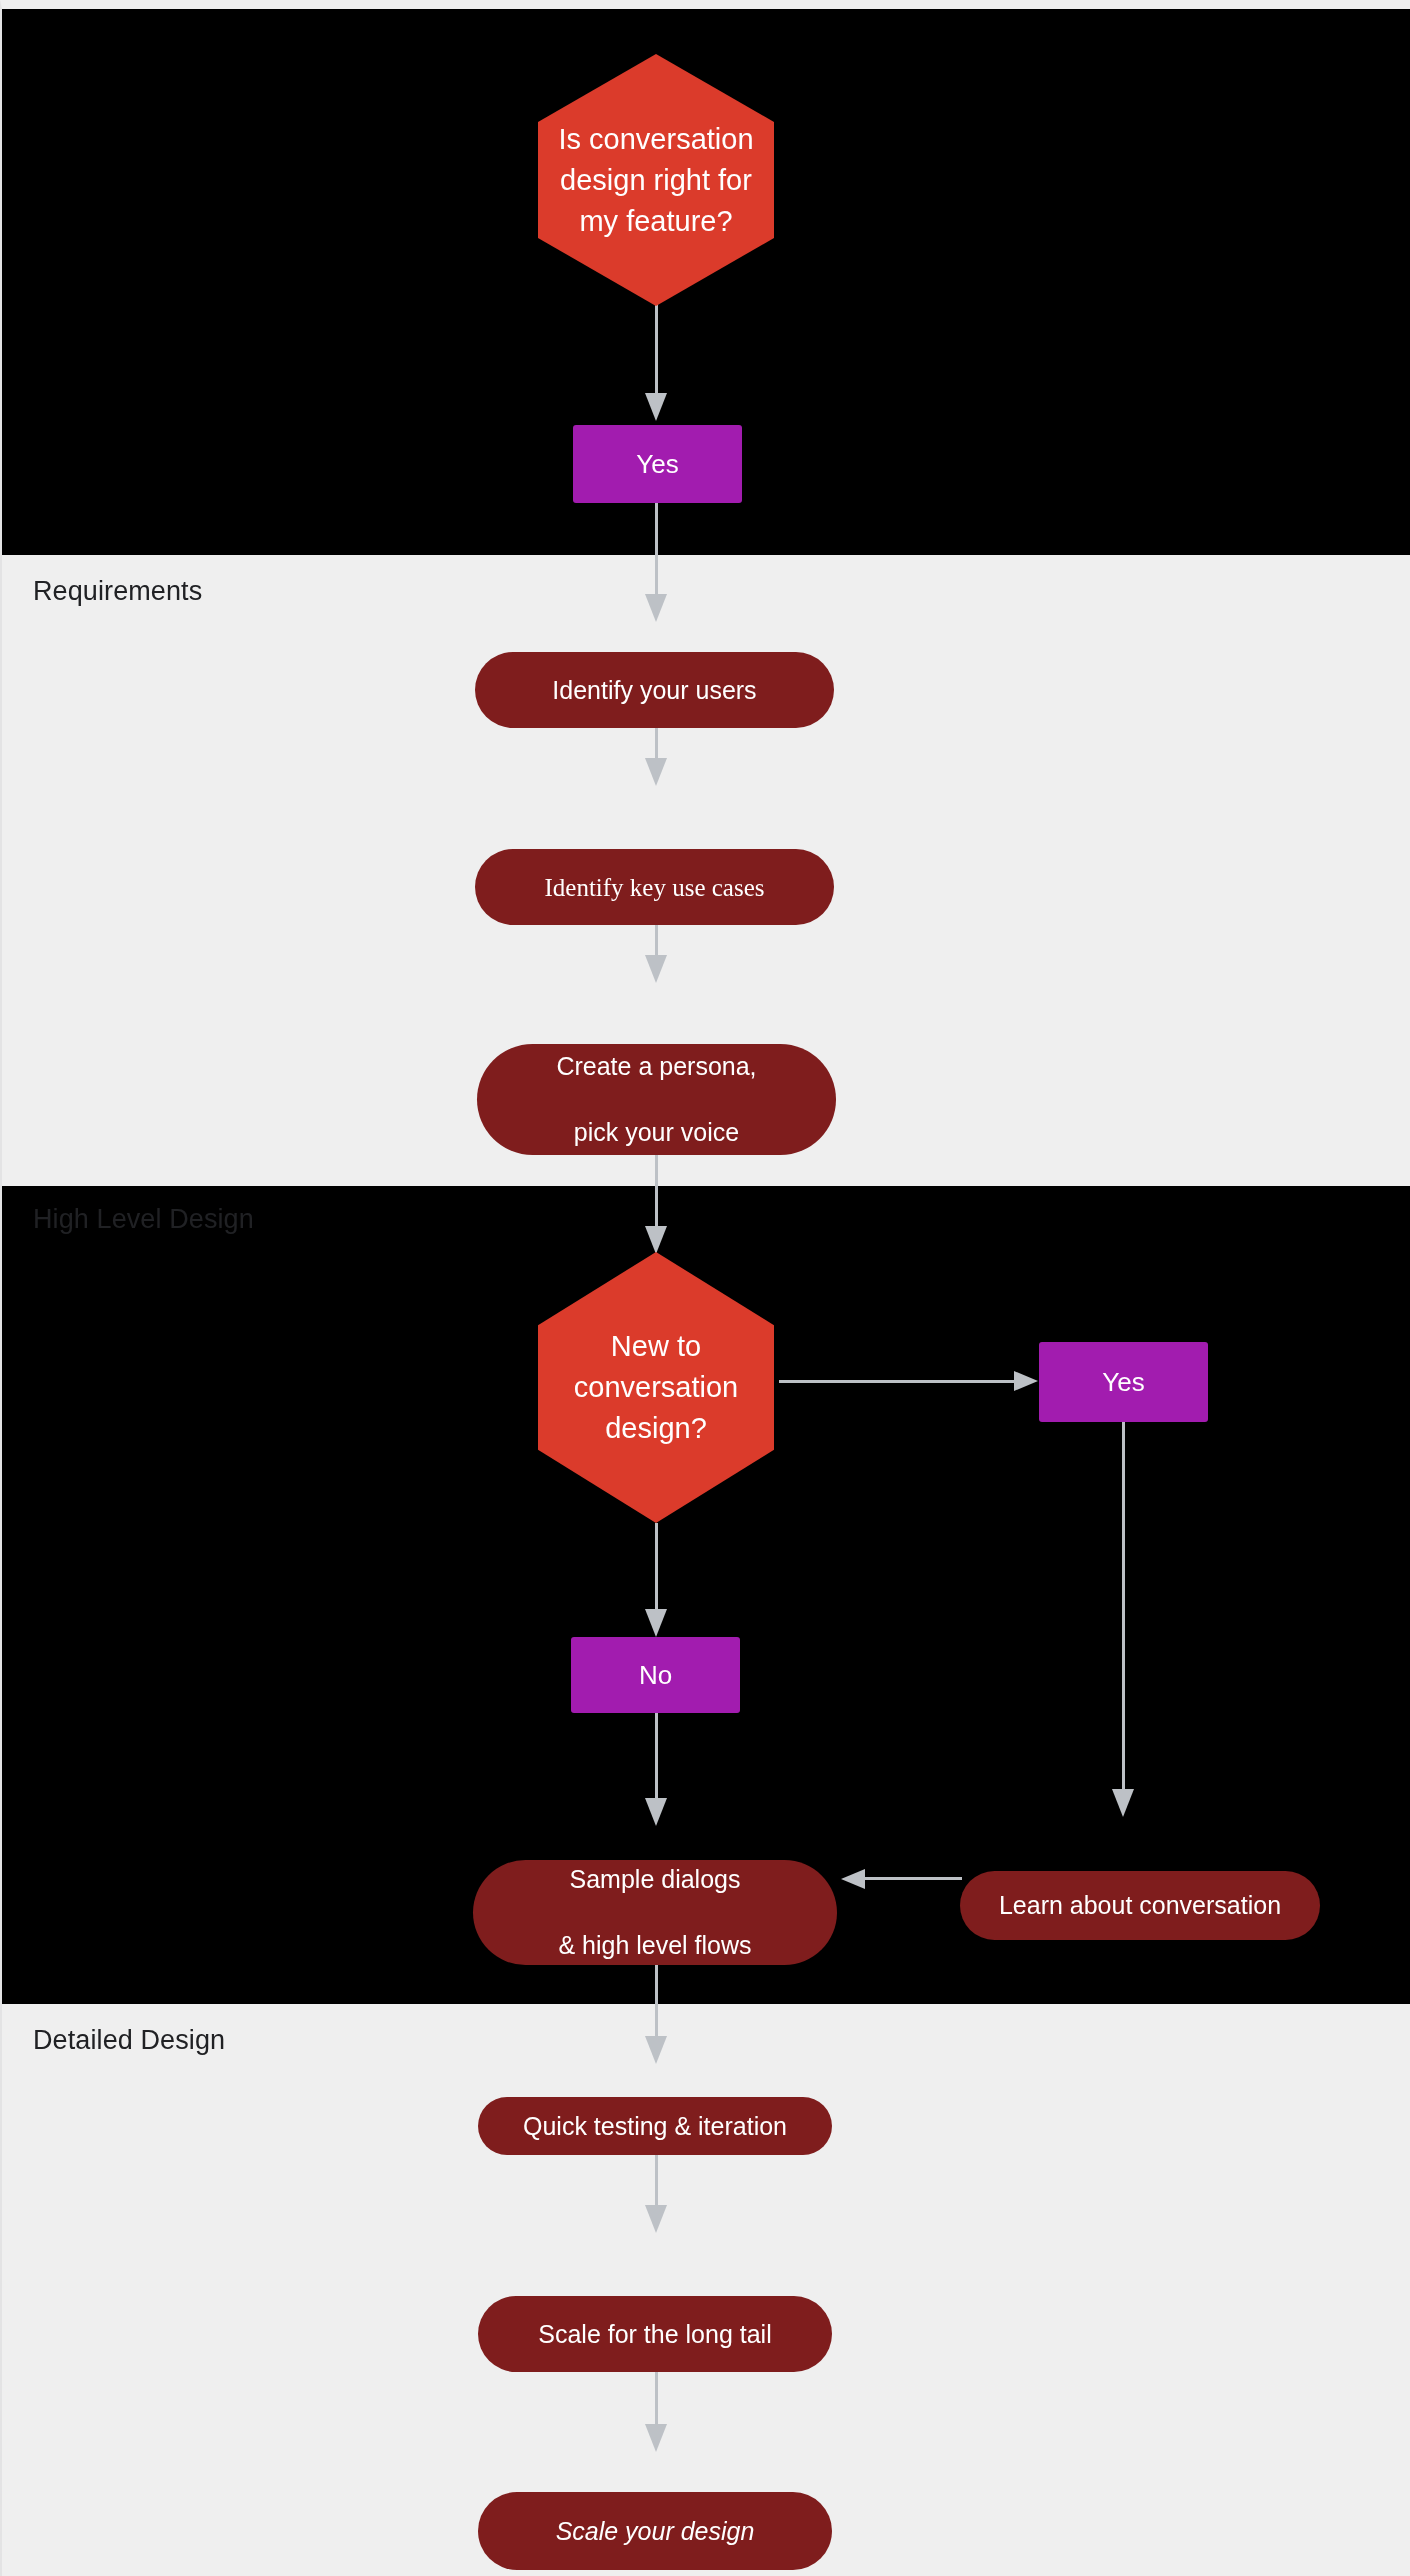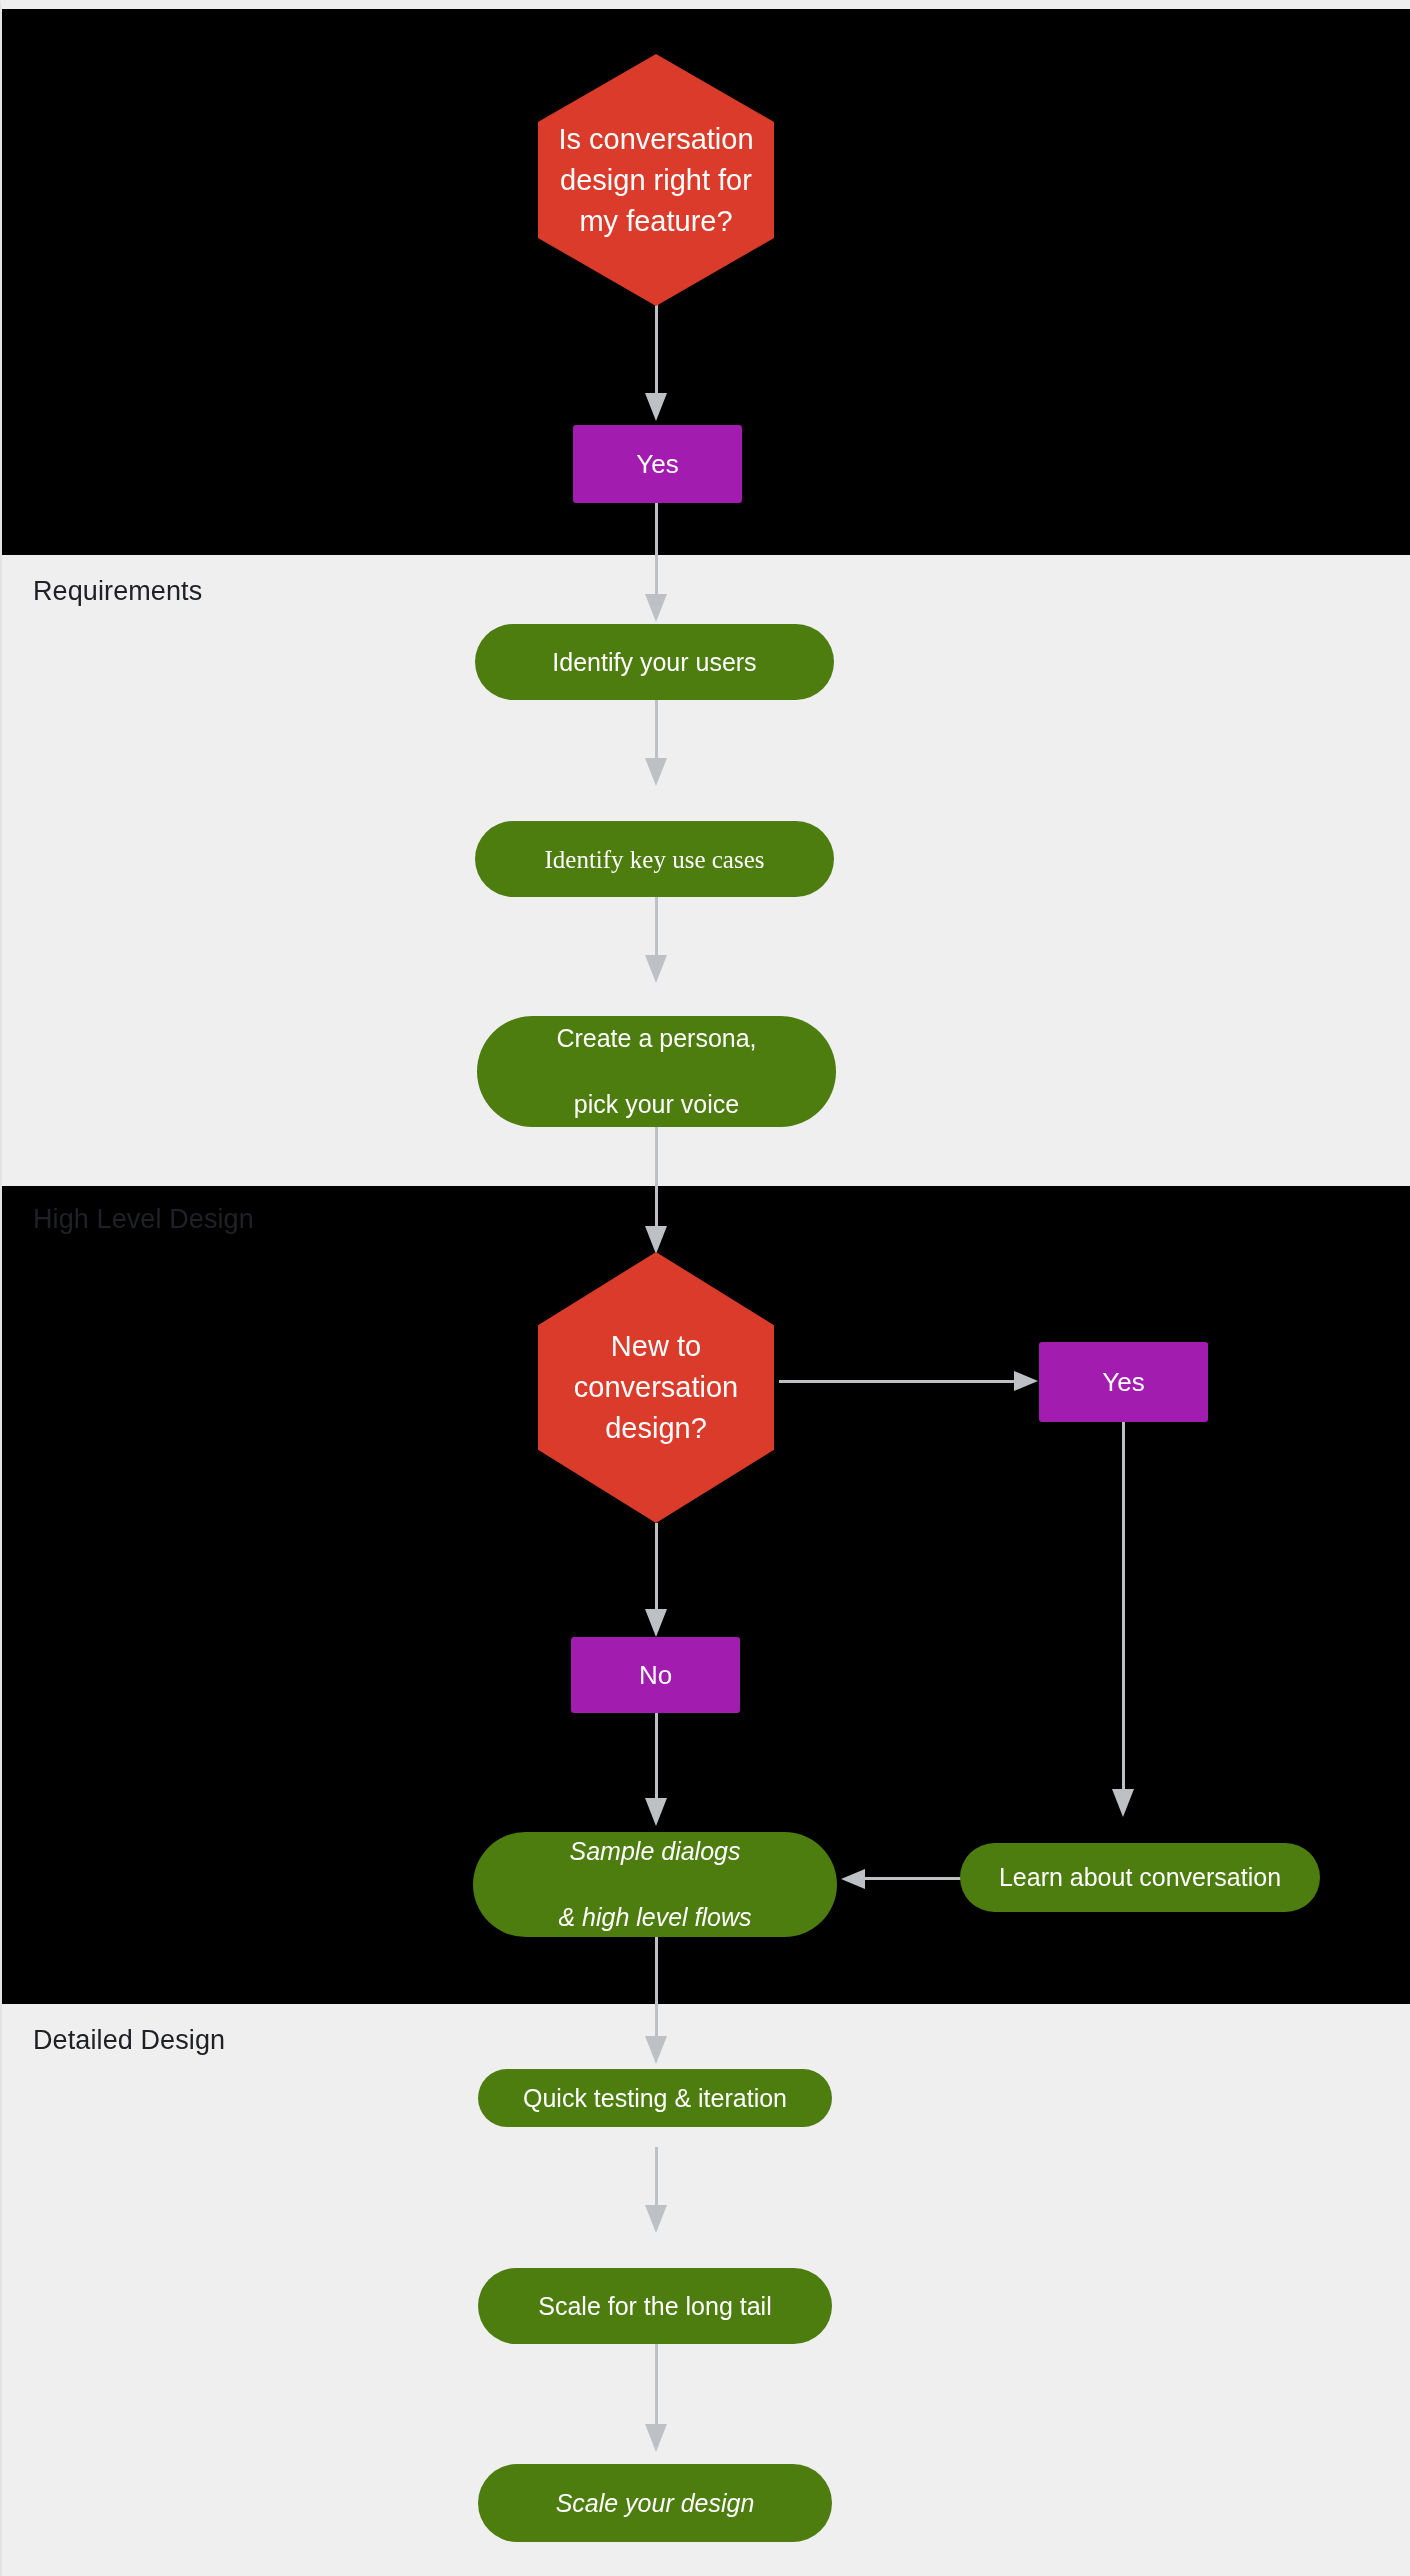--- a/index.html
+++ b/index.html
@@ -46,25 +46,26 @@
     text-align: center;
     color: #ffffff;
     box-sizing: border-box;
   }
   .node span {
     display: block;
     width: 100%;
   }
 
   .pill {
-    background: #4d7c0f;
+    background: #7f1d1d;
     border-radius: 59px;
     font-size: 25px;
     line-height: 33px;
     padding: 0 22px;
+    margin-top: 28px;
   }
 
   .rect-green {
     background: #a21caf;
     border-radius: 3px;
     font-size: 26px;
     line-height: 32px;
   }
 
   .hex {
@@ -194,21 +195,21 @@
   </div>
 
   <div class="node rect-green" style="left:1037px; top:1333px; width:169px; height:80px;">
     <span>Yes</span>
   </div>
 
   <div class="node rect-green" style="left:569px; top:1628px; width:169px; height:76px;">
     <span>No</span>
   </div>
 
-  <div class="node pill" style="left:471px; top:1823px; width:364px; height:105px;font-style:italic;">
+  <div class="node pill" style="left:471px; top:1823px; width:364px; height:105px;">
     <span>
       <span>Sample dialogs</span><br>
       <span>&amp; high level flows</span>
     </span>
   </div>
 
   <div class="node pill" style="left:958px; top:1834px; width:360px; height:69px;">
     <span>Learn about conversation</span>
   </div>
 

